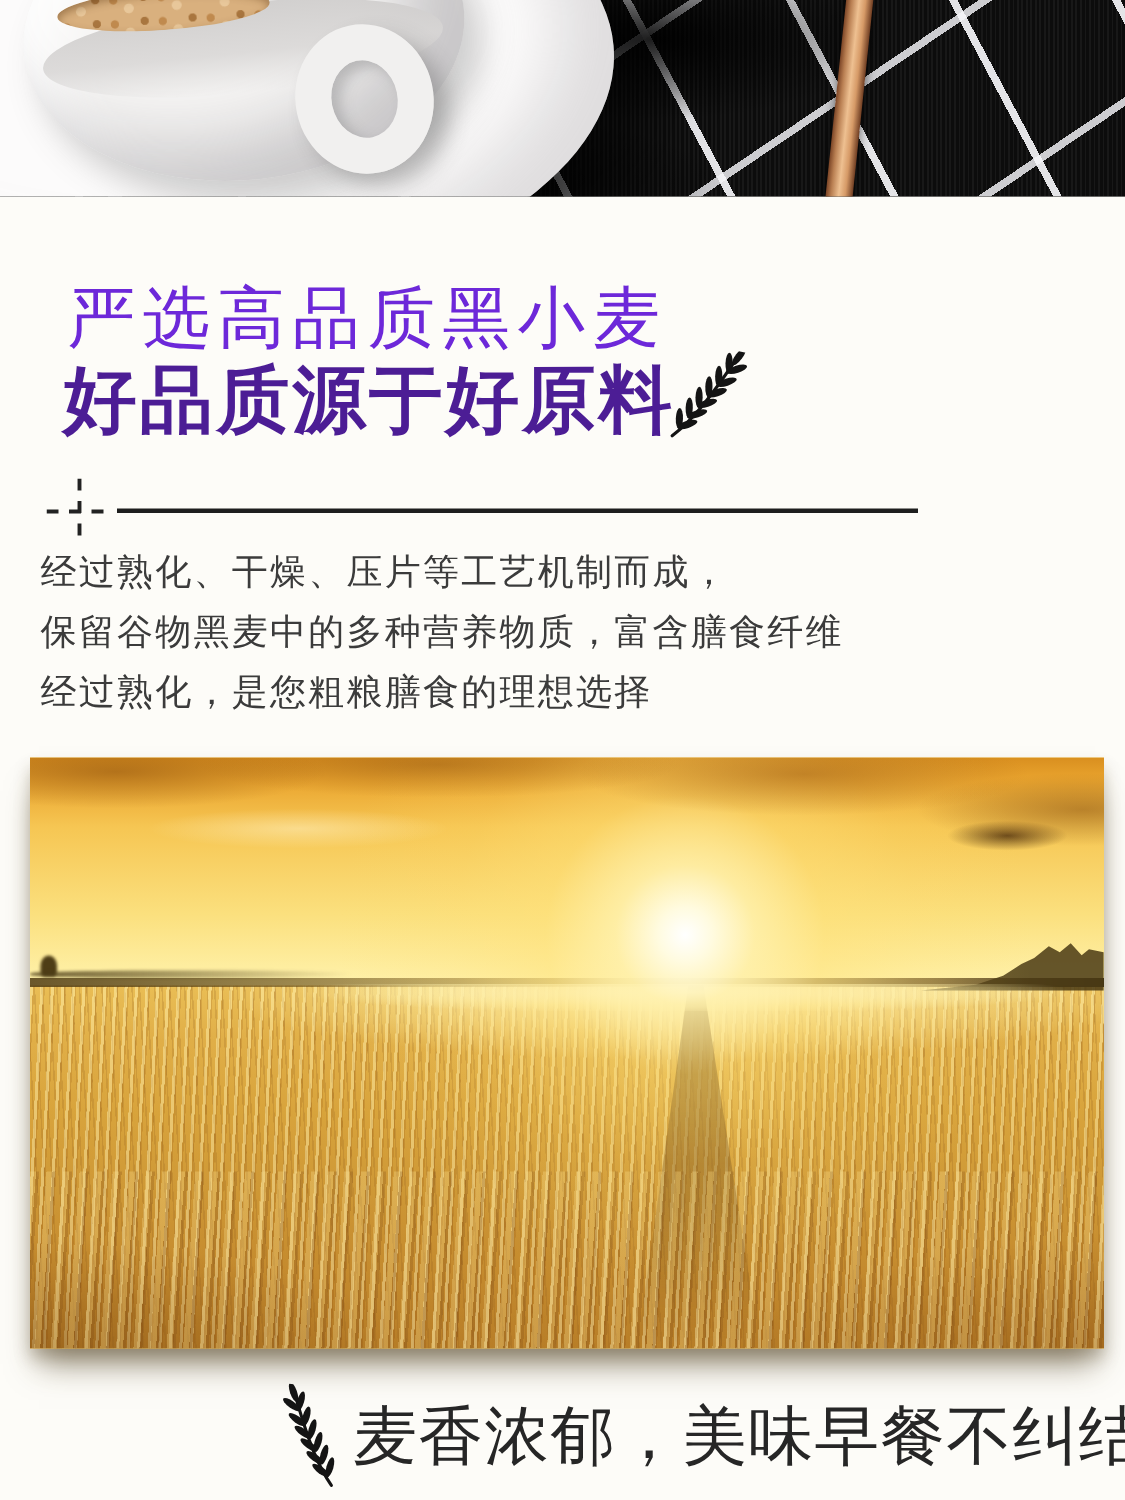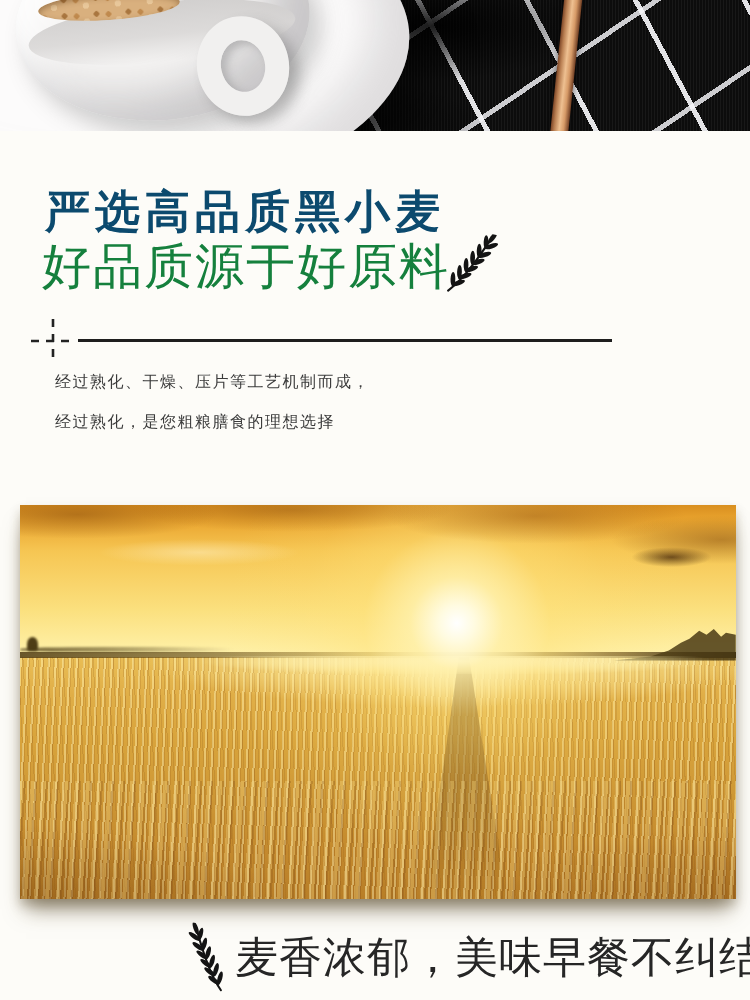--- a/index.html
+++ b/index.html
@@ -40,28 +40,28 @@
       radial-gradient(circle at 26px 4px, #a9763f 2.5px, transparent 3px);
     background-size:32px 16px;
     box-shadow:inset 0 3px 6px rgba(90,55,20,.45);}
   .handle{position:absolute;left:197px;top:16px;width:44px;height:52px;border:24px solid #f1f0ef;
     border-radius:50%;transform:rotate(-12deg);
     box-shadow:inset 5px 5px 9px rgba(130,130,134,.45), 8px 10px 14px rgba(70,68,70,.3);}
   .spoon{position:absolute;left:557px;top:-8px;width:18px;height:152px;transform:rotate(6deg);
     background:linear-gradient(90deg,#7c4526 0%,#b97f52 20%,#eec091 48%,#d69a67 72%,#6f3d22 100%);
     box-shadow:0 0 7px rgba(0,0,0,.6);}
   
-  .h1{position:absolute;left:45px;top:182px;font-size:45px;letter-spacing:5px;color:#0c4a6e;font-weight:700;white-space:nowrap;}
-  .h2{position:absolute;left:42px;top:234px;font-size:49px;letter-spacing:2px;color:#15803d;font-weight:400;white-space:nowrap;}
+  .h1{position:absolute;left:45px;top:182px;font-size:45px;letter-spacing:5px;color:#6d28d9;font-weight:400;white-space:nowrap;}
+  .h2{position:absolute;left:42px;top:234px;font-size:49px;letter-spacing:2px;color:#4c1d95;font-weight:700;white-space:nowrap;}
   .wheat-head{position:absolute;left:446px;top:231px;width:56px;height:66px;transform:rotate(12deg);}
   
   .crosshair{position:absolute;left:31px;top:319px;width:44px;height:44px;}
   .divider{position:absolute;left:78px;top:339px;width:534px;height:3px;background:#1e1e1e;}
   
-  .body-copy{position:absolute;left:55px;top:362px;font-size:16px;line-height:40px;letter-spacing:1.5px;color:#3b3b3b;}
+  .body-copy{position:absolute;left:27px;top:362px;font-size:24px;line-height:40px;letter-spacing:1.5px;color:#3b3b3b;}
   .body-copy p{margin:0;}
   
   .field{position:absolute;left:20px;top:505px;width:716px;height:394px;overflow:hidden;background:#f0c050;
     box-shadow:0 16px 20px -6px rgba(75,58,25,.55), 0 6px 10px rgba(75,58,25,.25);}
   .field>div{position:absolute;}
   .f-sky{left:0;top:0;right:0;height:39%;
     background:linear-gradient(180deg,#d98f1f 0%,#eaa52f 10%,#f6c653 30%,#fbe07e 68%,#fff3ae 100%);}
   .f-grass{left:0;top:38.5%;right:0;bottom:0;
     background:
       radial-gradient(ellipse 60% 26% at 61% 2%, rgba(255,248,200,.9), rgba(255,240,170,.4) 45%, transparent 72%),
@@ -137,20 +137,21 @@
   </svg>
 
   <svg class="crosshair" viewBox="0 0 44 44">
     <line x1="0" y1="22" x2="44" y2="22" stroke="#222" stroke-width="2.6" stroke-dasharray="8 7"></line>
     <line x1="22" y1="0" x2="22" y2="44" stroke="#222" stroke-width="2.6" stroke-dasharray="8 7"></line>
   </svg>
   <div class="divider"></div>
 
   <div class="body-copy">
     <p>经过熟化、干燥、压片等工艺机制而成，</p>
+    <p>保留谷物黑麦中的多种营养物质，富含膳食纤维</p>
     <p>经过熟化，是您粗粮膳食的理想选择</p>
   </div>
 
   <div class="field">
     <div class="f-sky"></div>
     <div class="f-grass"></div>
     <div class="f-path"></div>
     <div class="f-fg"></div>
     <div class="f-horizon"></div>
     <div class="f-tree-small"></div>

